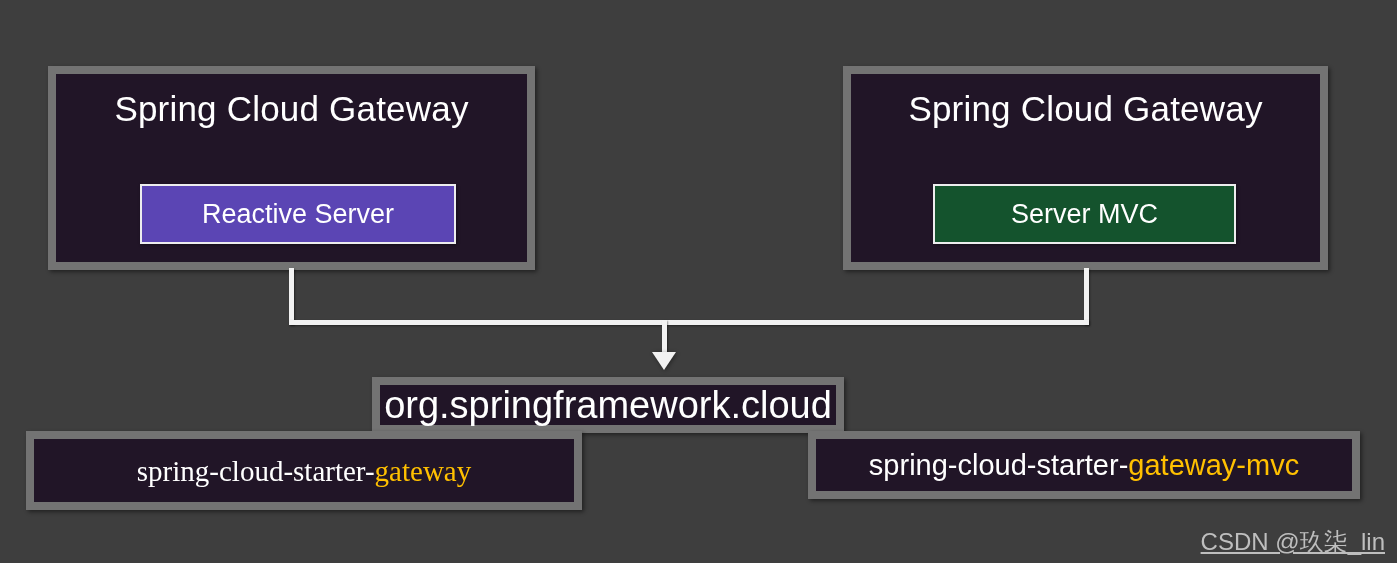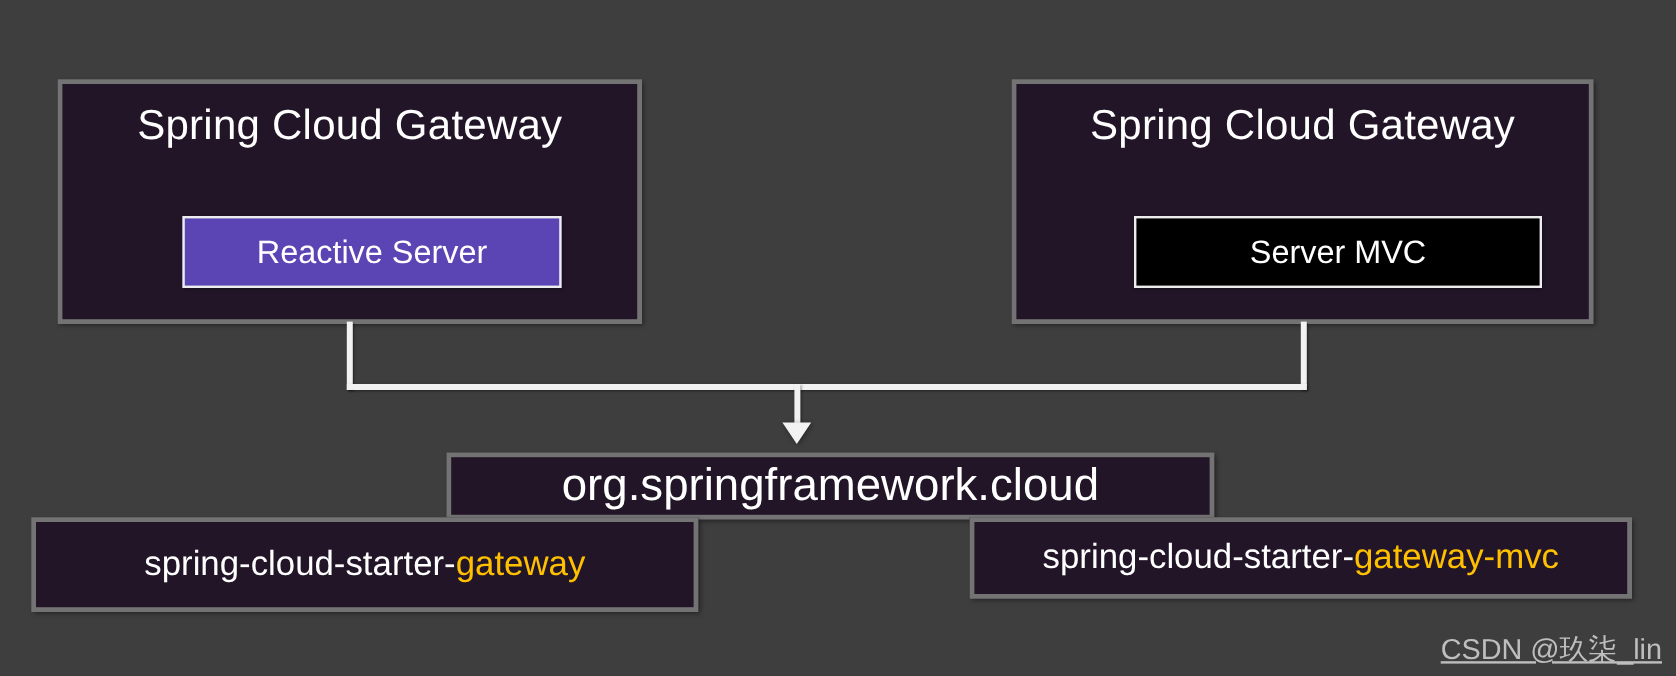--- a/index.html
+++ b/index.html
@@ -16,21 +16,21 @@
     width: 1397px;
     height: 563px;
     background: #3e3e3e;
     overflow: hidden;
   }
 
   
   .node {
     position: absolute;
     background: #211527;
-    border: 4px solid #737373;
+    border: 8px solid #737373;
     box-sizing: border-box;
     box-shadow: 2px 2px 4px rgba(0,0,0,0.45);
   }
 
   
   .gw-box {
     display: block;
   }
   .gw-title {
     position: absolute;
@@ -50,21 +50,20 @@
     position: absolute;
     box-sizing: border-box;
     border: 2px solid #ededee;
     display: flex;
     align-items: center;
     justify-content: center;
     color: #ffffff;
     font-size: 27px;
     line-height: 1;
     box-shadow: 1px 1px 3px rgba(0,0,0,0.4);
-    margin-left: 16px;
   }
 
   
   .pkg-label {
     position: absolute;
     left: 0;
     right: 0;
     top: 50%;
     transform: translateY(-50%);
     text-align: center;
@@ -128,40 +127,40 @@
 
   <div class="node gw-box" style="left:48px; top:66px; width:487px; height:204px;">
     <div class="gw-title">Spring Cloud Gateway</div>
     <div class="pill" style="left:84px; top:110px; width:316px; height:60px; background:#5b45b4;">
       <span>Reactive Server</span>
     </div>
   </div>
 
   <div class="node gw-box" style="left:843px; top:66px; width:485px; height:204px;">
     <div class="gw-title">Spring Cloud Gateway</div>
-    <div class="pill" style="left:82px; top:110px; width:340px; height:60px; background:#000000;">
+    <div class="pill" style="left:82px; top:110px; width:303px; height:60px; background:#14532d;">
       <span>Server MVC</span>
     </div>
   </div>
 
   <div class="conn conn-v" style="left:289px; top:268px; height:57px;"></div>
 
   <div class="conn conn-v" style="left:1084px; top:268px; height:57px;"></div>
 
   <div class="conn conn-h" style="left:289px; top:320px; width:800px;"></div>
 
   <div class="conn conn-v" style="left:662px; top:320px; height:34px;"></div>
 
   <div class="arrow-head" style="left:652px; top:352px;"></div>
 
-  <div class="node" style="left:372px; top:377px; width:640px; height:56px;">
+  <div class="node" style="left:372px; top:377px; width:472px; height:56px;">
     <div class="pkg-label">org.springframework.cloud</div>
   </div>
 
-  <div class="node" style="left:26px; top:431px; width:556px; height:79px;">
+  <div class="node" style="left:26px; top:431px; width:556px; height:79px;font-family:Liberation Serif, serif;">
     <div class="artifact-label">
       <span>spring-cloud-starter-</span><span class="hl">gateway</span>
     </div>
   </div>
 
   <div class="node" style="left:808px; top:431px; width:552px; height:68px;">
     <div class="artifact-label">
       <span>spring-cloud-starter-</span><span class="hl">gateway-mvc</span>
     </div>
   </div>

